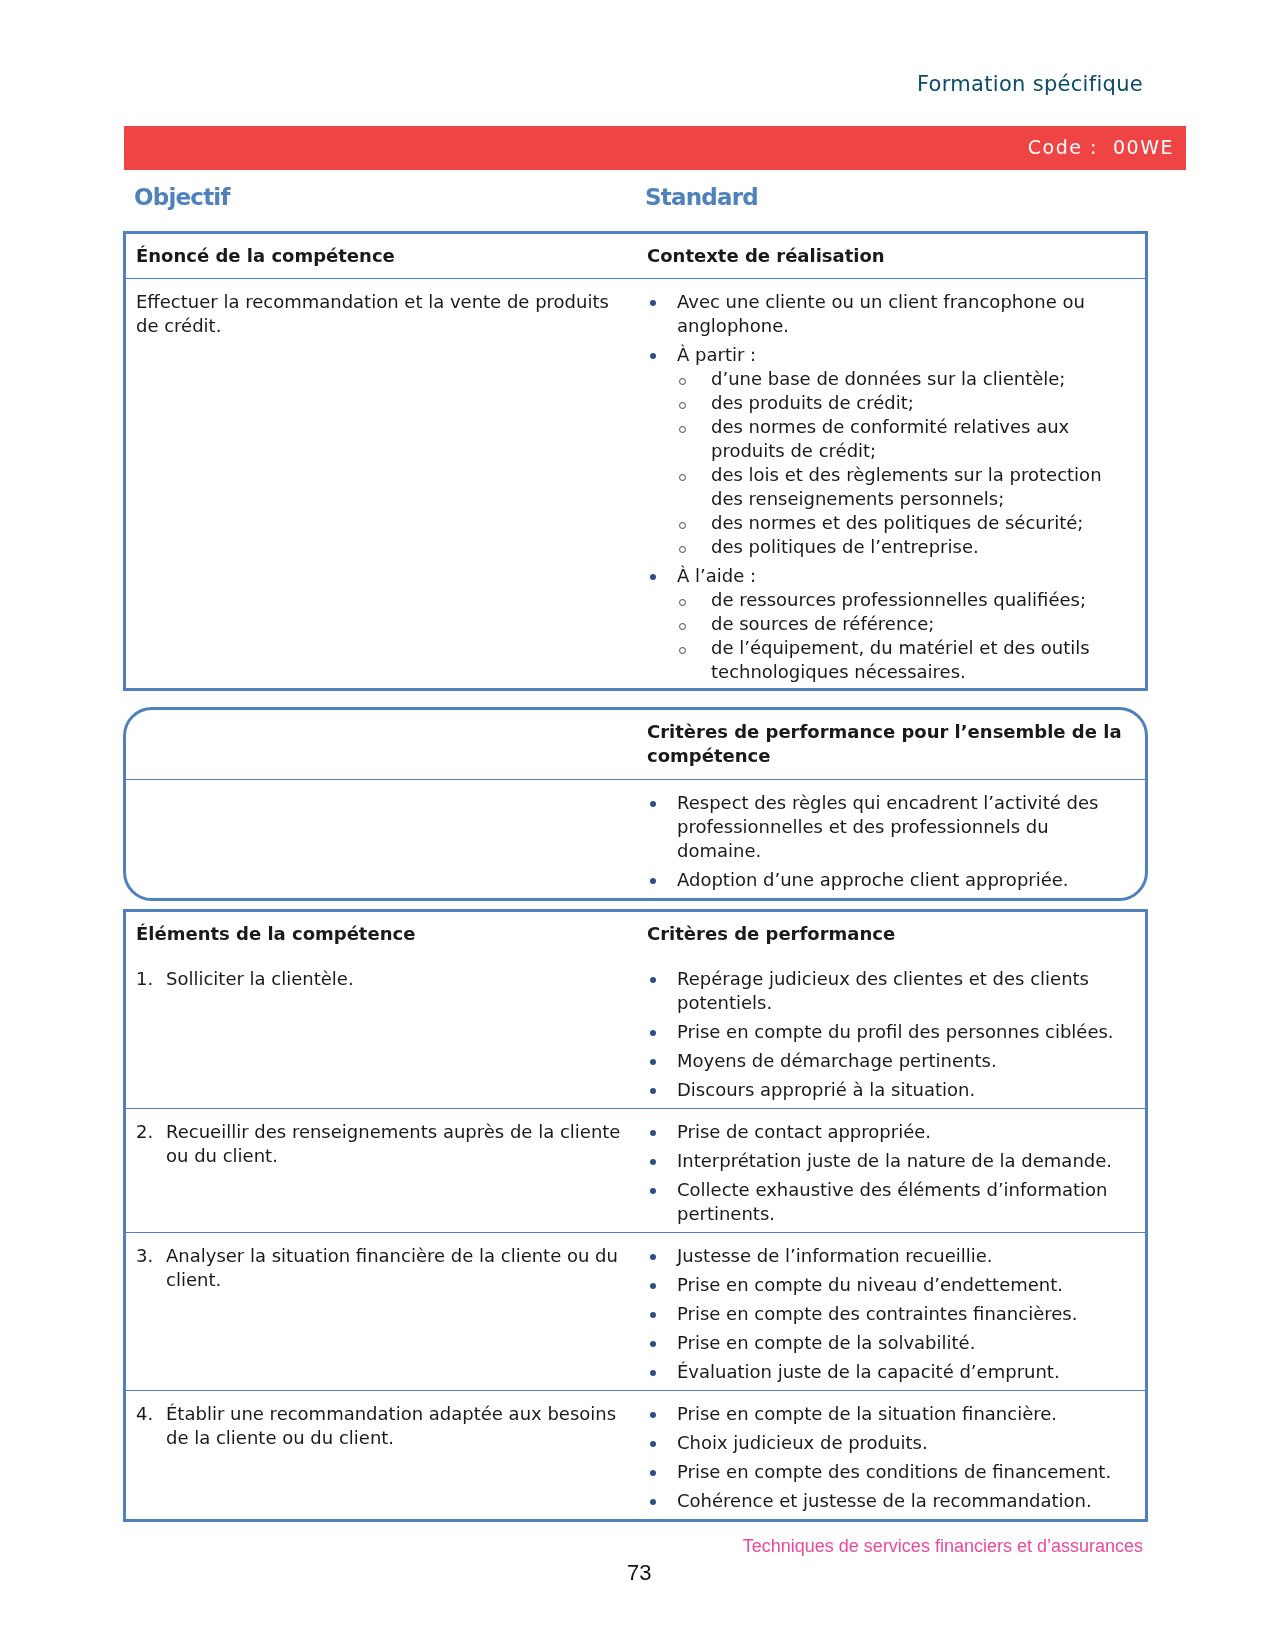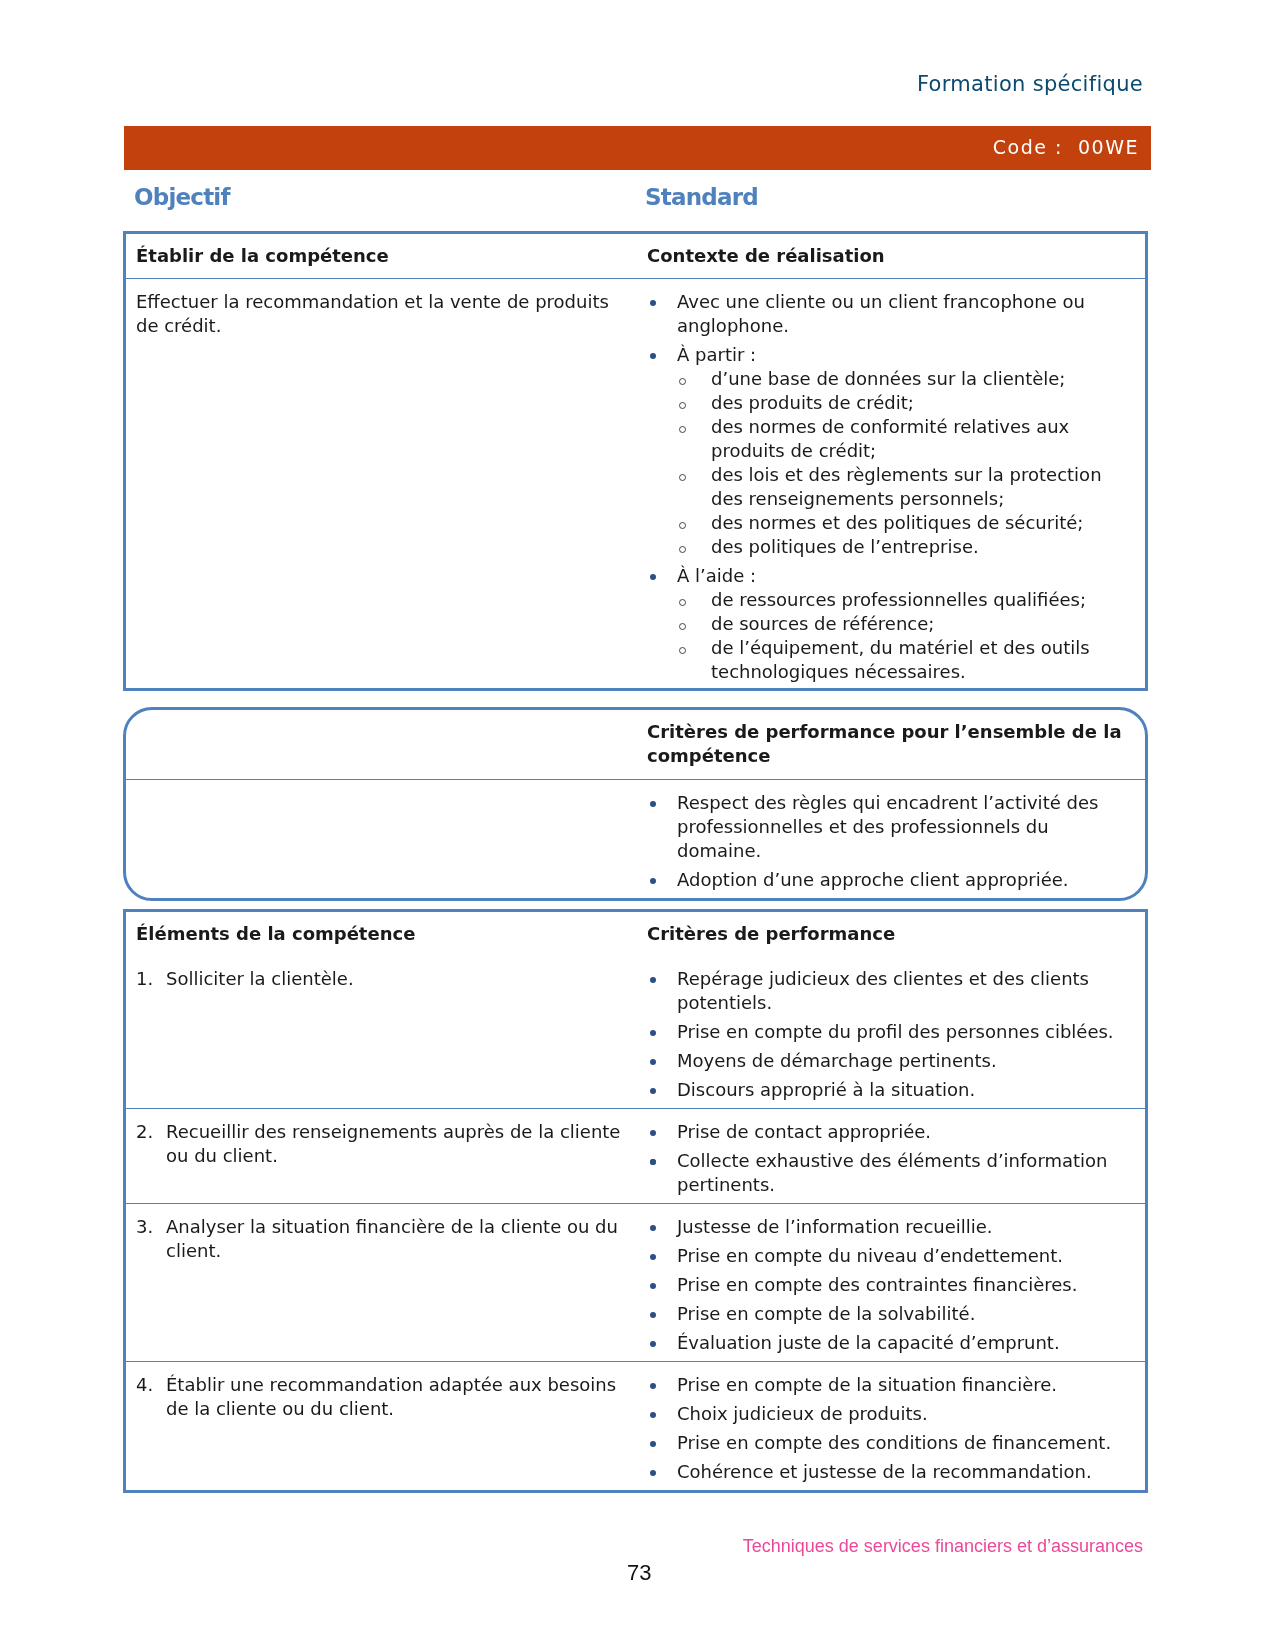--- a/index.html
+++ b/index.html
@@ -1,21 +1,21 @@
 <!DOCTYPE html>
 <html><head>
 <meta charset="utf-8">
 <style>
   html, body { margin:0; padding:0; background:#ffffff; }
   body { width:1275px; height:1650px; position:relative; overflow:hidden;
          font-family:"DejaVu Sans", sans-serif; color:#1a1a1a; }
   .page-header-title { position:absolute; right:132px; top:72px; font-size:21px;
          color:#0c4a6e; letter-spacing:0.3px; }
   .code-bar { position:absolute; left:124px; top:126px; width:1027px; height:44px;
-         background:#c2410c; color:#ffffff; }
+         background:#ef4444; color:#ffffff;padding-left:35px; }
   .code-bar .code-text { position:absolute; right:12px; top:10px; font-size:19px;
          letter-spacing:1.5px; }
   .section-heading { position:absolute; top:184px; font-size:23px; font-weight:bold;
          color:#4f81bd; letter-spacing:-0.8px; }
   .heading-objectif { left:134px; }
   .heading-standard { left:645px; }
 
   .tbl { position:absolute; left:123px; width:1025px; border:3px solid #4f81bd;
          box-sizing:border-box; }
   .row { display:flex; border-top:1px solid #4f81bd; }
@@ -52,21 +52,21 @@
   <div class="code-text">
     <span>Code :</span>&nbsp;&nbsp;<span>00WE</span>
   </div>
 </div>
 
 <div class="section-heading heading-objectif">Objectif</div>
 <div class="section-heading heading-standard">Standard</div>
 
 <div class="tbl" id="tbl1" style="top:231px;">
   <div class="row hdr">
-    <div class="cell left">Établir de la compétence</div>
+    <div class="cell left">Énoncé de la compétence</div>
     <div class="cell right">Contexte de réalisation</div>
   </div>
   <div class="row">
     <div class="cell left" style="padding-top:11px;">Effectuer la recommandation et la vente de produits de crédit.</div>
     <div class="cell right" style="padding-top:11px;padding-bottom:4px;">
       <ul class="bullets" id="context-list">
           <li><span class="bullet-dot"></span><span>Avec une cliente ou un client francophone ou anglophone.</span></li>
           <li><span class="bullet-dot"></span><span>À partir :</span><ul class="sub">
               <li><span class="sub-circle"></span><span>d’une base de données sur la clientèle;</span></li>
               <li><span class="sub-circle"></span><span>des produits de crédit;</span></li>
@@ -120,21 +120,21 @@
           </ul>
         </div>
       </div>
       <div class="row">
         <div class="cell left" style="padding-top: 11px;">
           <div class="numbered"><span class="num">2.</span><span>Recueillir des renseignements auprès de la cliente ou du client.</span></div>
         </div>
         <div class="cell right" style="padding-top: 11px; padding-bottom: 6px;">
           <ul class="bullets">
             <li><span class="bullet-dot"></span><span>Prise de contact appropriée.</span></li>
-            <li><span class="bullet-dot"></span></li>
+            <li><span class="bullet-dot"></span><span>Interprétation juste de la nature de la demande.</span></li>
             <li><span class="bullet-dot"></span><span>Collecte exhaustive des éléments d’information pertinents.</span></li>
           </ul>
         </div>
       </div>
       <div class="row">
         <div class="cell left" style="padding-top: 11px;">
           <div class="numbered"><span class="num">3.</span><span>Analyser la situation financière de la cliente ou du client.</span></div>
         </div>
         <div class="cell right" style="padding-top: 11px; padding-bottom: 6px;">
           <ul class="bullets">

